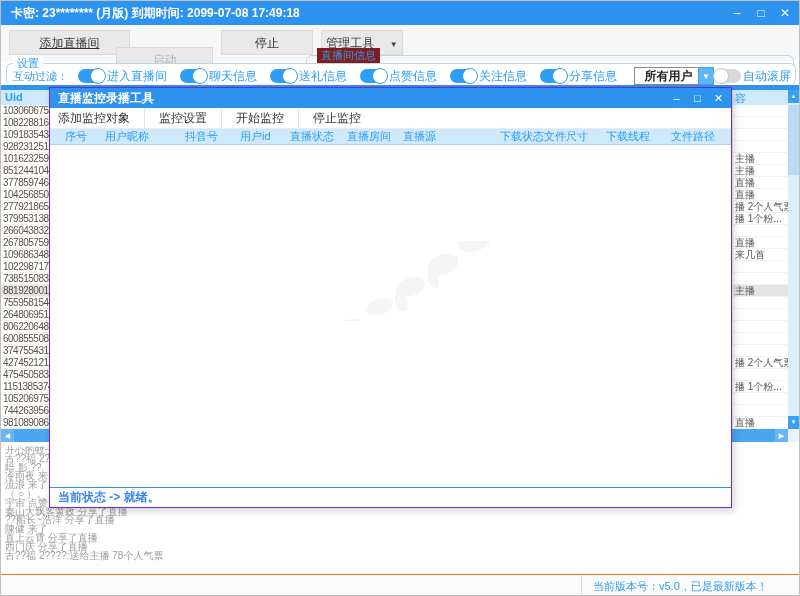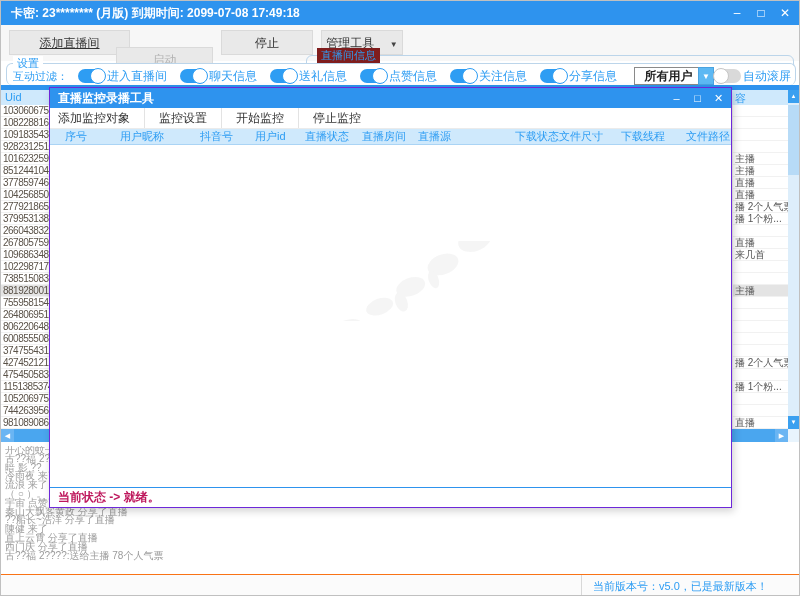--- a/index.html
+++ b/index.html
@@ -54,21 +54,21 @@
   .combo .val { width:64px; background:#fff; border:1px solid #8a8a8a; border-right:none;
                 font-size:12px; font-weight:bold; color:#222; line-height:16px; padding-left:4px;
                 white-space:nowrap; overflow:hidden;text-align:center; }
   .combo .btn { width:16px; background:#5cb8f3; color:#fff; font-size:8px; text-align:center;
                 line-height:18px; border:1px solid #4aa3e0; }
   .autoscroll { margin-left:auto; display:flex; align-items:center; margin-right:9px; }
 
   
   .grid-topbar { position:absolute; left:0; top:84px; width:800px; height:5px; background:#2E93EE; }
   .grid-header { position:absolute; left:0; top:89px; width:800px; height:15px; background:#CFE9FC; }
-  .grid-header .uid-h { position:absolute; left:4px; top:1px; font-size:11px; color:#2E9DF3; }
+  .grid-header .uid-h { position:absolute; left:4px; top:1px; font-size:11px; color:#2E9DF3;font-weight:bold; }
   .grid-header .content-h { position:absolute; left:734px; top:1px; font-size:11px; color:#2E9DF3; }
   .grid-body { position:absolute; left:0; top:104px; width:789px; height:324px; background:#fff; overflow:hidden; }
   .g-row { position:relative; height:12px; border-bottom:1px solid #f1f1f1; }
   .g-row.sel { background:#e4e4e4; }
   .uid-cell { position:absolute; left:2px; top:0; width:46px; height:12px; overflow:hidden;
               font-size:10px; line-height:12px; color:#5a5248; white-space:nowrap; letter-spacing:-0.5px; }
   .content-cell { position:absolute; left:731px; top:0; width:58px; height:12px; overflow:hidden;
                   font-size:10px; line-height:12px; color:#555; white-space:nowrap; border-left:1px solid #eee; padding-left:2px; }
   .hscroll { position:absolute; left:0; top:428px; width:789px; height:13px; background:#4aa6ef; }
   .hs-left  { position:absolute; left:0; top:0; width:13px; height:13px; background:#6ab5f3;
@@ -106,21 +106,21 @@
   .d-menuitem { line-height:21px; font-size:12px; color:#333; padding:0 14px;
                 border-right:1px solid #e3e3e3; white-space:nowrap; }
   .d-gridheader { position:absolute; left:0; top:41px; right:0; height:16px; background:#CFE9FC;
                   border-bottom:1px solid #aad4f5; display:flex; }
   .d-col { font-size:11px; color:#2E9DF3; line-height:15px; white-space:nowrap; overflow:hidden; }
   .d-body { position:absolute; left:0; top:58px; right:0; bottom:20px; background:#fff; overflow:hidden; }
   .watermark { position:absolute; left:255px; top:95px; width:220px; height:80px; opacity:0.6; }
   .d-status { position:absolute; left:0; right:0; bottom:0; height:20px; background:#fff;
               border-top:1px solid #2E93EE; }
   .d-status span { position:absolute; left:8px; top:0; line-height:19px; font-size:12px;
-                   font-weight:bold; color:#be185d; white-space:nowrap; }
+                   font-weight:bold; color:#3b82f6; white-space:nowrap; }
 </style>
 </head>
 <body>
 
 <div class="app">
 
   <div class="titlebar">
     <span class="title">卡密: 23******** (月版) 到期时间: 2099-07-08 17:49:18</span>
     <div class="win-controls">
       <span>–</span>
@@ -373,21 +373,21 @@
       </div>
     </div>
     <div class="d-menubar" id="dialog-menu-slot">
         <div class="d-menuitem" style="padding-left: 8px;">添加监控对象</div>
         <div class="d-menuitem">监控设置</div>
         <div class="d-menuitem">开始监控</div>
         <div class="d-menuitem" style="border-right: none;">停止监控</div>
       </div>
     <div class="d-gridheader" id="dialog-cols-slot">
         <div class="d-col" style="width: 55px; padding-left: 15px;">序号</div>
-        <div class="d-col" style="width: 80px; margin-left: 15px;">用户昵称</div>
+        <div class="d-col" style="width: 80px;">用户昵称</div>
         <div class="d-col" style="width: 55px;">抖音号</div>
         <div class="d-col" style="width: 50px;">用户id</div>
         <div class="d-col" style="width: 57px;">直播状态</div>
         <div class="d-col" style="width: 56px;">直播房间</div>
         <div class="d-col" style="width: 72px;">直播源</div>
         <div class="d-col" style="width: 69px; text-align: right;">下载状态</div>
         <div class="d-col" style="width: 62px;">文件尺寸</div>
         <div class="d-col" style="width: 65px;">下载线程</div>
         <div class="d-col" style="flex: 1 1 0%;">文件路径</div>
       </div>

